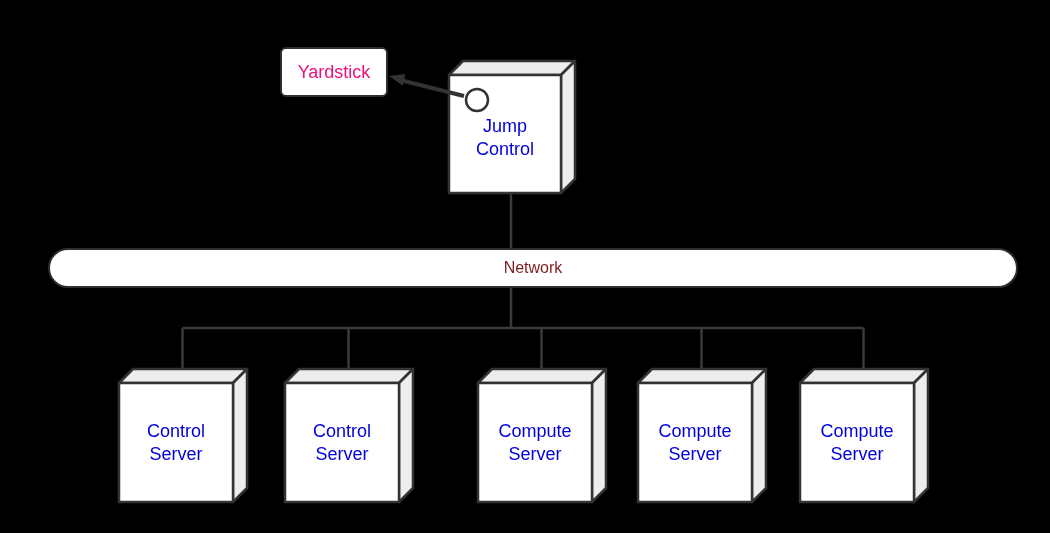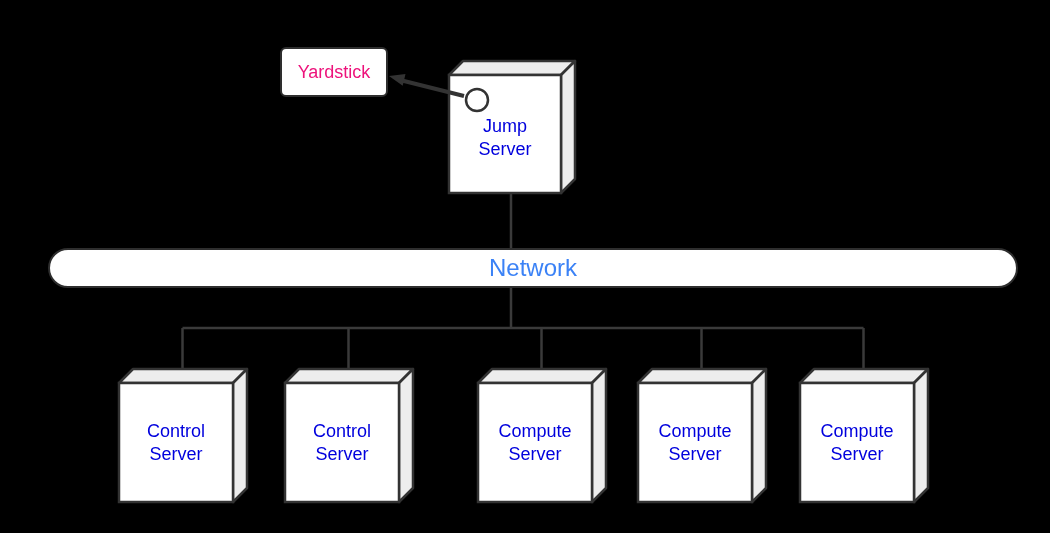--- a/index.html
+++ b/index.html
@@ -13,21 +13,21 @@
     text-align:center;box-sizing:border-box;
   }
   .yardstick-box{
     left:280px;top:47px;width:108px;height:50px;
     background:#ffffff;border:2.5px solid #2e2e2e;border-radius:6px;
     color:#ed127b;font-size:18px;
   }
   .network-pill{
     left:48px;top:248px;width:970px;height:40px;
     background:#ffffff;border:2.5px solid #2e2e2e;border-radius:20px;
-    color:#3b82f6;font-size:24px;
+    color:#7f1d1d;font-size:16px;
   }
   .node-label{
     color:#0000dd;font-size:18px;line-height:23px;white-space:pre-line;
     pointer-events:none;
   }
   .jump-label{left:449px;top:82px;width:112px;height:111px;}
   .srv-label{top:383px;width:114px;height:119px;border-radius:19px;}
   .srv-1{left:119px;}
   .srv-2{left:285px;}
   .srv-3{left:478px;}
@@ -97,21 +97,21 @@
 
   <div class="overlay yardstick-box">
     <span>Yardstick</span>
   </div>
 
   <div class="overlay network-pill">
     <span>Network</span>
   </div>
 
   <div class="overlay node-label jump-label">Jump
-Server</div>
+Control</div>
 
   <div class="overlay node-label srv-label srv-1">Control
 Server</div>
   <div class="overlay node-label srv-label srv-2">Control
 Server</div>
   <div class="overlay node-label srv-label srv-3">Compute
 Server</div>
   <div class="overlay node-label srv-label srv-4">Compute
 Server</div>
   <div class="overlay node-label srv-label srv-5">Compute

